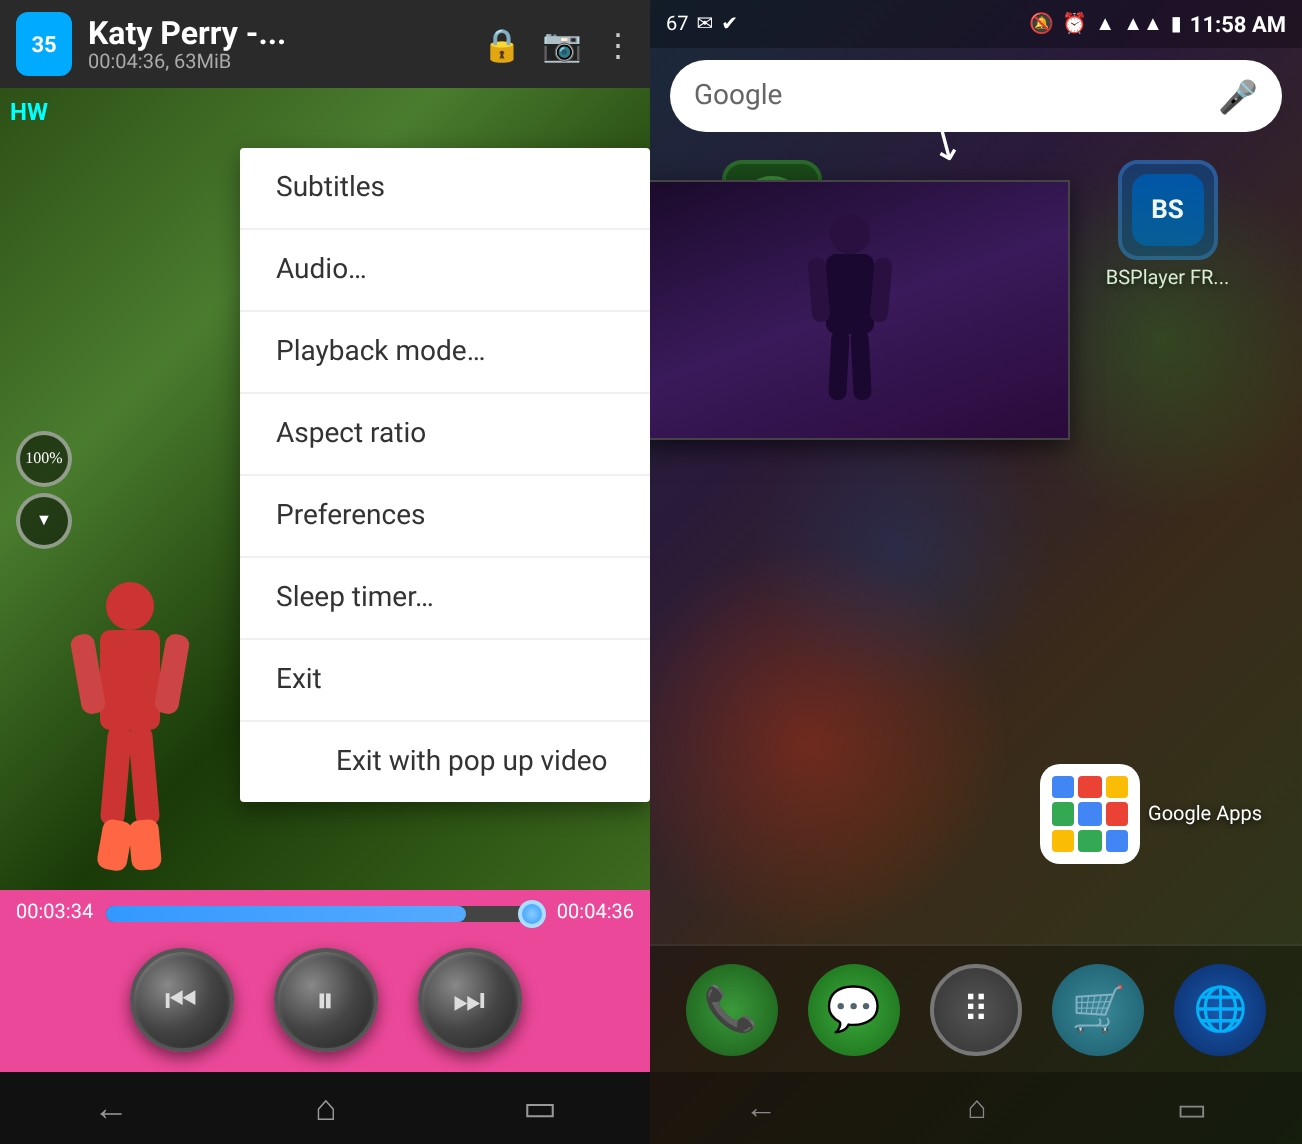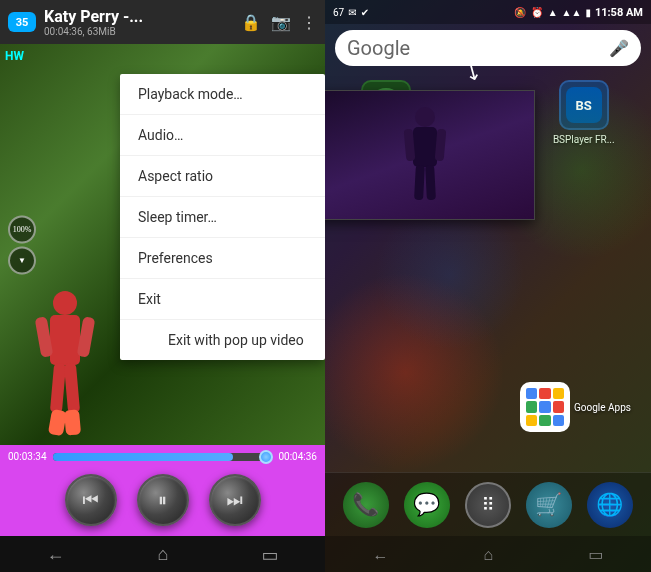--- a/index.html
+++ b/index.html
@@ -25,21 +25,21 @@
       height: 44px;
       background: #2a2a2a;
       display: flex;
       align-items: center;
       padding: 0 8px;
       gap: 8px;
     }
 
     .bs-logo {
       width: 28px;
-      height: 20px;
+      height: 32px;
       background: #00aaff;
       border-radius: 6px;
       display: flex;
       align-items: center;
       justify-content: center;
       color: white;
       font-size: 11px;
       font-weight: bold;
       flex-shrink: 0;
     }
@@ -143,21 +143,21 @@
       border-bottom: 1px solid #f0f0f0;
     }
 
     .menu-item:last-child {
       border-bottom: none;
       padding-left: 48px;
     }
 
     
     .bottom-controls {
-      background: #d946ef;
+      background: #ec4899;
     }
 
     .progress-bar-area {
       padding: 6px 8px 4px;
       display: flex;
       align-items: center;
       gap: 6px;
     }
 
     .time-text {
@@ -283,21 +283,21 @@
       background: white;
       border-radius: 18px;
       display: flex;
       align-items: center;
       padding: 0 12px;
       gap: 8px;
     }
 
     .google-text {
       color: #666;
-      font-size: 20px;
+      font-size: 14px;
       flex: 1;
     }
 
     .mic-icon {
       color: #4285f4;
       font-size: 16px;
     }
 
     .home-icons-row {
       display: flex;
@@ -530,25 +530,26 @@
         <rect x="8" y="32" width="12" height="40" rx="5" fill="#cc4444" transform="rotate(-10,14,52)"></rect>
         <rect x="50" y="32" width="12" height="40" rx="5" fill="#cc4444" transform="rotate(10,56,52)"></rect>
         <rect x="22" y="78" width="12" height="50" rx="5" fill="#cc3333" transform="rotate(5,28,103)"></rect>
         <rect x="36" y="78" width="12" height="50" rx="5" fill="#cc3333" transform="rotate(-5,42,103)"></rect>
         <rect x="20" y="125" width="15" height="25" rx="5" fill="#ff6644" transform="rotate(10,27,137)"></rect>
         <rect x="35" y="125" width="15" height="25" rx="5" fill="#ff6644" transform="rotate(-5,42,137)"></rect>
       </svg>
     </div>
 
     <div class="context-menu">
+      <div class="menu-item">Subtitles</div>
+      <div class="menu-item">Audio…</div>
       <div class="menu-item">Playback mode…</div>
-      <div class="menu-item">Audio…</div>
       <div class="menu-item">Aspect ratio</div>
+      <div class="menu-item">Preferences</div>
       <div class="menu-item">Sleep timer…</div>
-      <div class="menu-item">Preferences</div>
       <div class="menu-item">Exit</div>
       <div class="menu-item">Exit with pop up video</div>
     </div>
   </div>
 
   <div class="bottom-controls">
     <div class="progress-bar-area">
       <span class="time-text">00:03:34</span>
       <div class="progress-track">
         <div class="progress-fill"></div>

